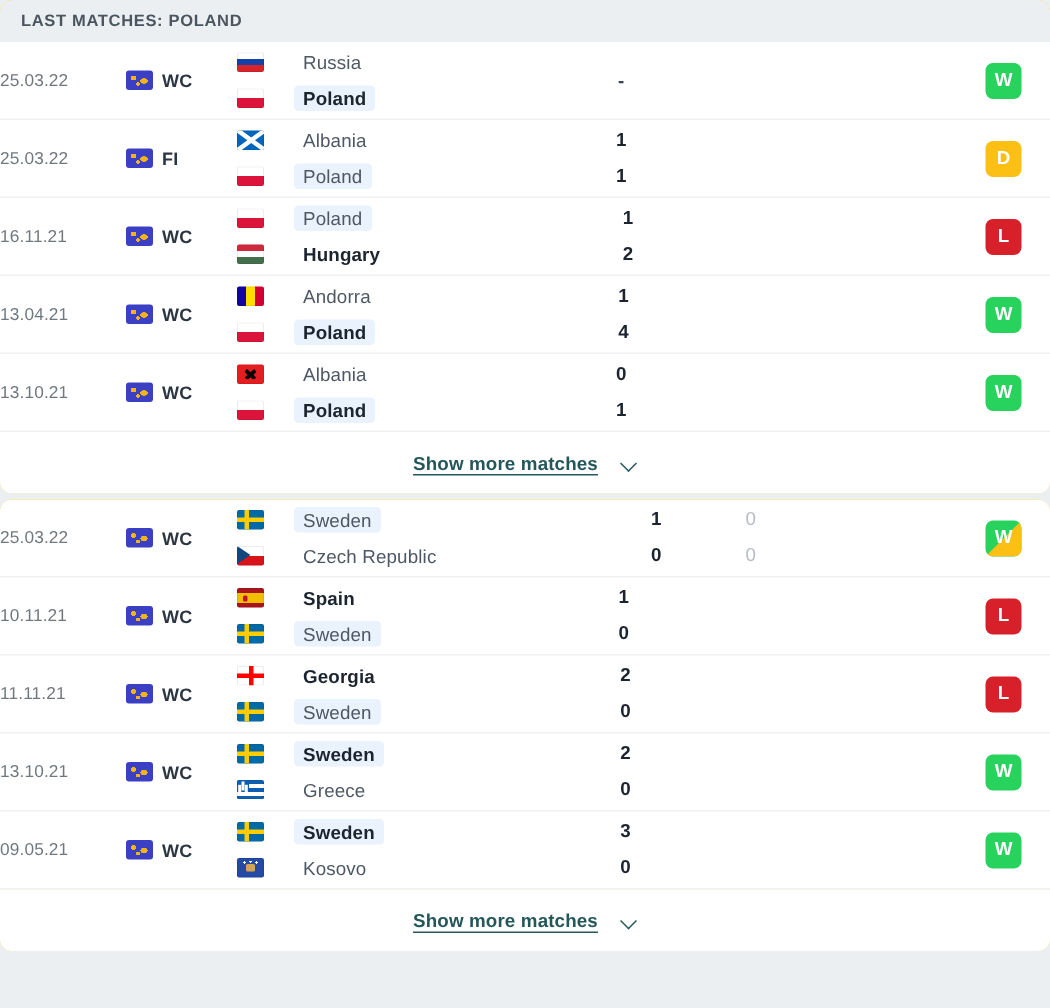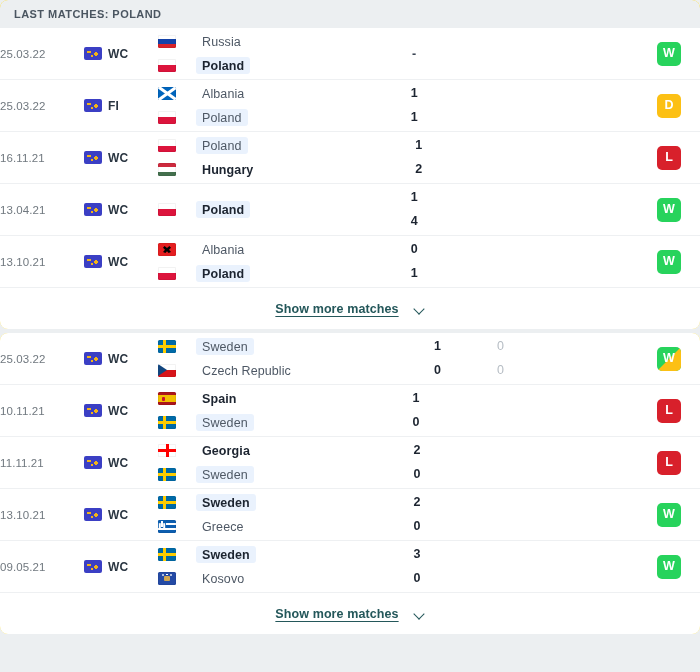--- a/index.html
+++ b/index.html
@@ -374,20 +374,24 @@
             </div>
           </div>
         </div>
         <div class="row">
           <div class="col-date">13.04.21</div>
           <div class="col-comp">
             <span class="comp-icon"></span>
             <span class="comp-name">WC</span>
           </div>
           <div class="col-teams">
+            <div class="team">
+              <span class="flag f-andorra"></span>
+              <span class="team-name">Andorra</span>
+            </div>
             <div class="team bold hl">
               <span class="flag f-poland"></span>
               <span class="team-name">Poland</span>
             </div>
           </div>
           <div class="col-score">
             <div class="score">1</div>
             <div class="score">4</div>
           </div>
           <div class="col-score2">

